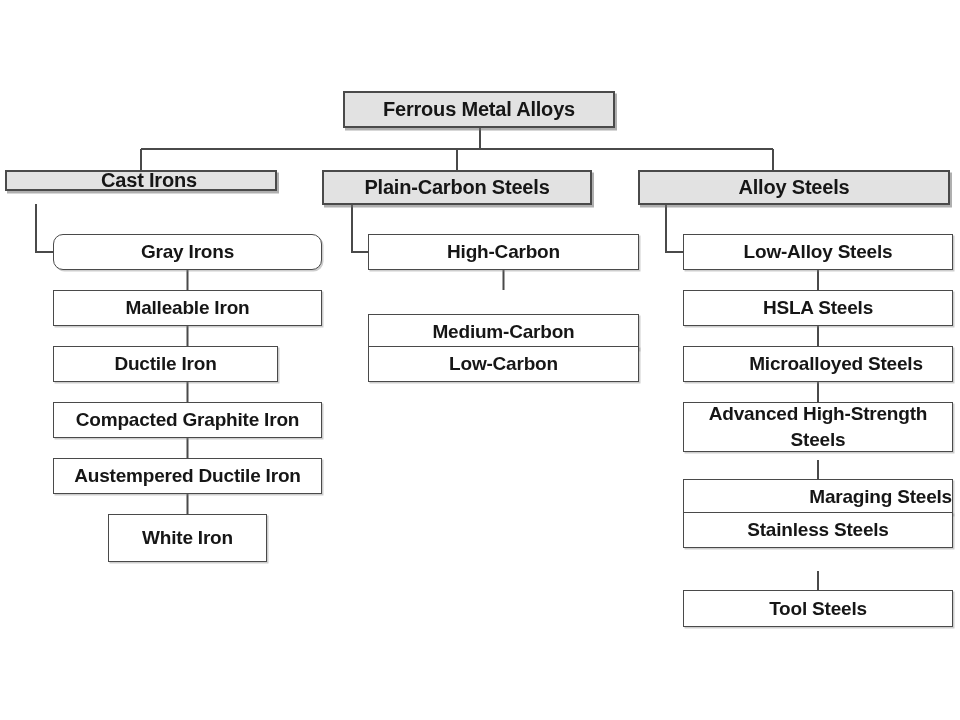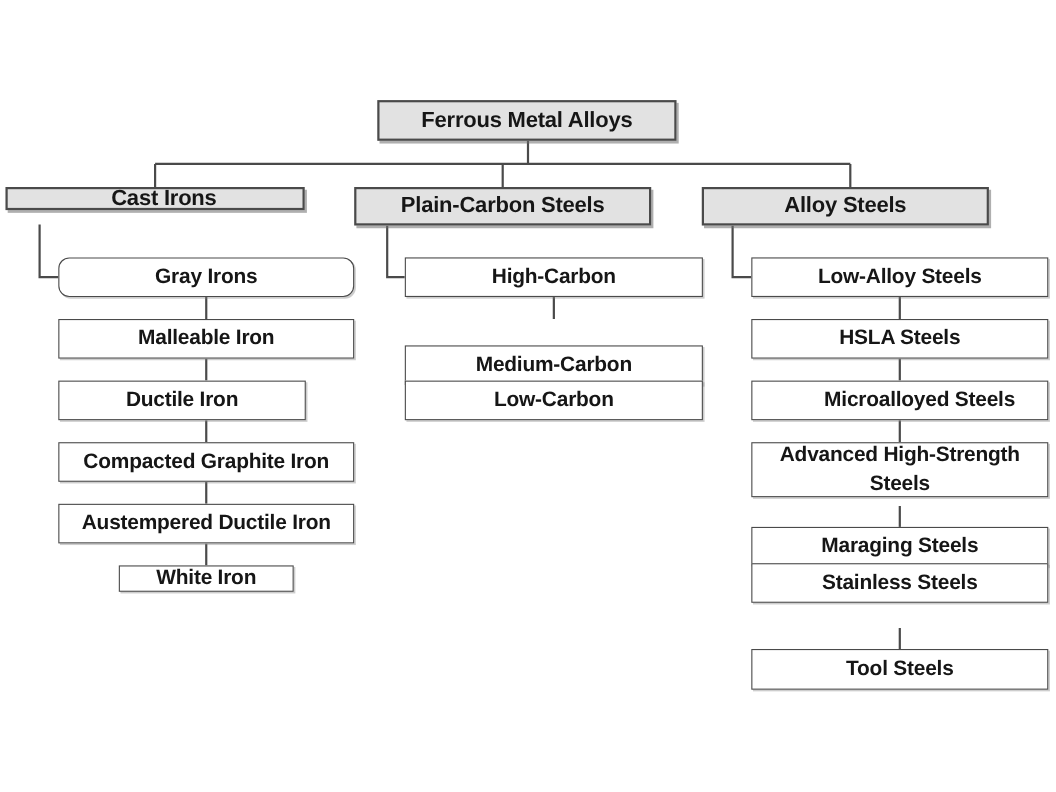--- a/index.html
+++ b/index.html
@@ -80,40 +80,40 @@
   <div class="node header" style="left:343px; top:91px; width:272px; height:37px;">
     <span class="lbl">Ferrous Metal Alloys</span>
   </div>
 
   <div class="node header" style="left:5px; top:170px; width:272px; height:21px;padding-left:16px;">
     <span class="lbl">Cast Irons</span>
   </div>
   <div class="node header" style="left:322px; top:170px; width:270px; height:35px;">
     <span class="lbl">Plain-Carbon Steels</span>
   </div>
-  <div class="node header" style="left:638px; top:170px; width:261px; height:35px;">
+  <div class="node header" style="left:638px; top:170px; width:312px; height:35px;">
     <span class="lbl">Alloy Steels</span>
   </div>
 
   <div class="node child" style="left:53px; top:234px; width:269px; height:36px;border-radius:10px;">
     <span class="lbl">Gray Irons</span>
   </div>
   <div class="node child" style="left:53px; top:290px; width:269px; height:36px;">
     <span class="lbl">Malleable Iron</span>
   </div>
   <div class="node child" style="left:53px; top:346px; width:225px; height:36px;">
     <span class="lbl">Ductile Iron</span>
   </div>
   <div class="node child" style="left:53px; top:402px; width:269px; height:36px;">
     <span class="lbl">Compacted Graphite Iron</span>
   </div>
   <div class="node child" style="left:53px; top:458px; width:269px; height:36px;">
     <span class="lbl">Austempered Ductile Iron</span>
   </div>
-  <div class="node child" style="left:108px; top:514px; width:159px; height:24px;">
+  <div class="node child" style="left:108px; top:514px; width:159px; height:48px;">
     <span class="lbl">White Iron</span>
   </div>
 
   <div class="node child" style="left:368px; top:234px; width:271px; height:36px;">
     <span class="lbl">High-Carbon</span>
   </div>
   <div class="node child" style="left:368px; top:290px; width:271px; height:36px;margin-top:24px;">
     <span class="lbl">Medium-Carbon</span>
   </div>
   <div class="node child" style="left:368px; top:346px; width:271px; height:36px;">
@@ -125,21 +125,21 @@
   </div>
   <div class="node child" style="left:683px; top:290px; width:270px; height:36px;">
     <span class="lbl">HSLA Steels</span>
   </div>
   <div class="node child" style="left:683px; top:346px; width:270px; height:36px;padding-left:36px;">
     <span class="lbl">Microalloyed Steels</span>
   </div>
   <div class="node child wrap" style="left:683px; top:402px; width:270px; height:50px;">
     <span class="lbl">Advanced High-Strength Steels</span>
   </div>
-  <div class="node child" style="left:683px; top:479px; width:270px; height:36px;">
+  <div class="node child" style="left:683px; top:479px; width:270px; height:36px;justify-content:flex-end;">
     <span class="lbl">Maraging Steels</span>
   </div>
   <div class="node child" style="left:683px; top:512px; width:270px; height:36px;">
     <span class="lbl">Stainless Steels</span>
   </div>
   <div class="node child" style="left:683px; top:590px; width:270px; height:37px;">
     <span class="lbl">Tool Steels</span>
   </div>
 
 </div>

